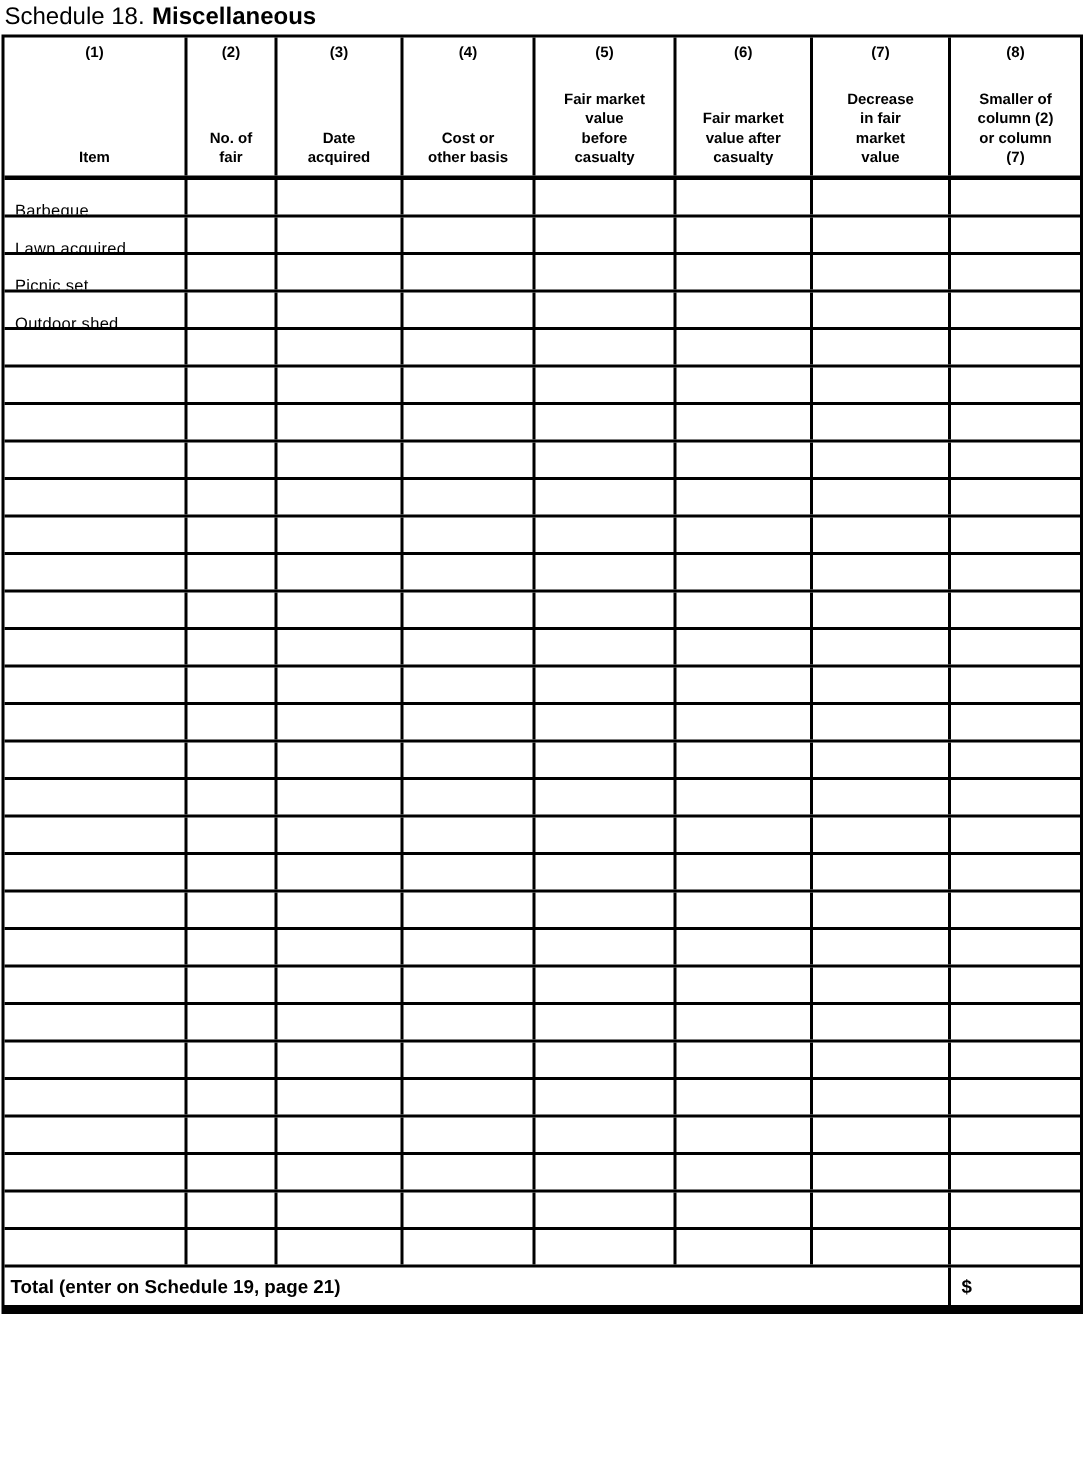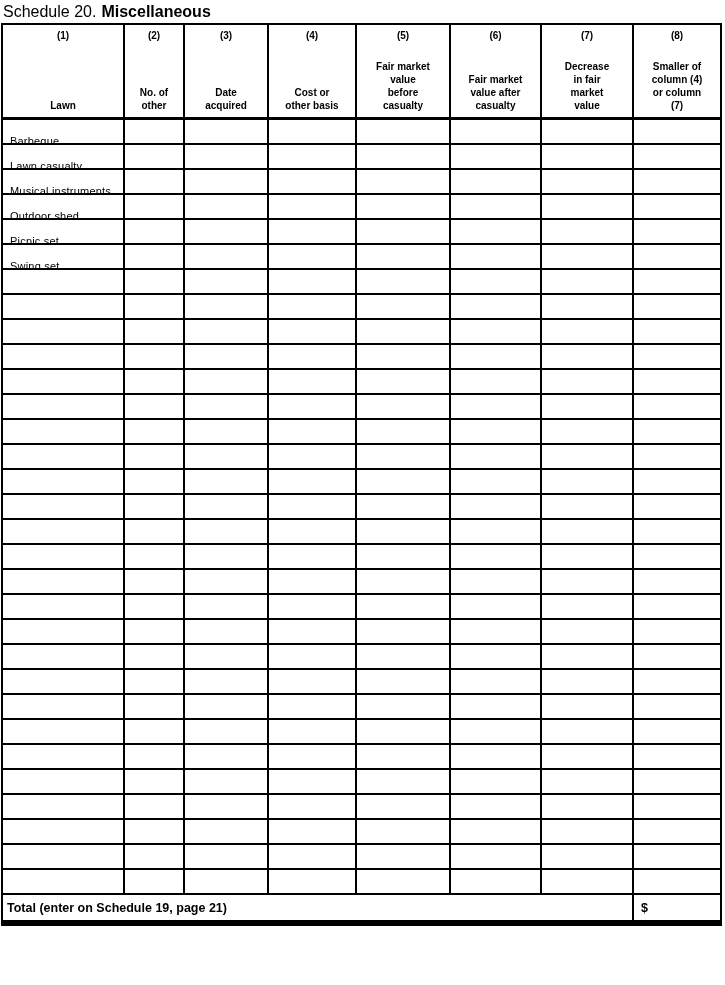--- a/index.html
+++ b/index.html
@@ -74,33 +74,33 @@
     flex: 1; display: flex; align-items: center;
     padding: 1px 0 0 7px;
   }
 </style>
 </head>
 <body>
 
 <div class="page">
 
   <div class="title">
-    <span class="sched-num">Schedule 20.</span><span class="sched-name">Miscellaneous</span>
+    <span class="sched-num">Schedule 18.</span><span class="sched-name">Miscellaneous</span>
   </div>
 
   <div class="sched-table">
     <div class="header-row" id="header-row">
         <div class="hcell c0">
           <div class="hnum">(1)</div>
-          <div class="hlabel">Lawn</div>
+          <div class="hlabel">Item</div>
         </div>
         <div class="hcell c1">
           <div class="hnum">(2)</div>
           <div class="hlabel">No. of
-other</div>
+fair</div>
         </div>
         <div class="hcell c2">
           <div class="hnum">(3)</div>
           <div class="hlabel">Date
 acquired</div>
         </div>
         <div class="hcell c3">
           <div class="hnum">(4)</div>
           <div class="hlabel">Cost or
 other basis</div>
@@ -121,65 +121,41 @@
         <div class="hcell c6">
           <div class="hnum">(7)</div>
           <div class="hlabel">Decrease
 in fair
 market
 value</div>
         </div>
         <div class="hcell c7">
           <div class="hnum">(8)</div>
           <div class="hlabel">Smaller of
-column (4)
+column (2)
 or column
 (7)</div>
         </div>
       </div>
     <div id="rows-container">
         <div class="row">
           <div class="cell c0 item-cell">
             <span>Barbeque</span>
           </div>
           <div class="cell c1"></div>
           <div class="cell c2"></div>
           <div class="cell c3"></div>
           <div class="cell c4"></div>
           <div class="cell c5"></div>
           <div class="cell c6"></div>
           <div class="cell c7"></div>
         </div>
         <div class="row">
           <div class="cell c0 item-cell">
-            <span>Lawn casualty</span>
-          </div>
-          <div class="cell c1"></div>
-          <div class="cell c2"></div>
-          <div class="cell c3"></div>
-          <div class="cell c4"></div>
-          <div class="cell c5"></div>
-          <div class="cell c6"></div>
-          <div class="cell c7"></div>
-        </div>
-        <div class="row">
-          <div class="cell c0 item-cell">
-            <span>Musical instruments</span>
-          </div>
-          <div class="cell c1"></div>
-          <div class="cell c2"></div>
-          <div class="cell c3"></div>
-          <div class="cell c4"></div>
-          <div class="cell c5"></div>
-          <div class="cell c6"></div>
-          <div class="cell c7"></div>
-        </div>
-        <div class="row">
-          <div class="cell c0 item-cell">
-            <span>Outdoor shed</span>
+            <span>Lawn acquired</span>
           </div>
           <div class="cell c1"></div>
           <div class="cell c2"></div>
           <div class="cell c3"></div>
           <div class="cell c4"></div>
           <div class="cell c5"></div>
           <div class="cell c6"></div>
           <div class="cell c7"></div>
         </div>
         <div class="row">
@@ -189,21 +165,21 @@
           <div class="cell c1"></div>
           <div class="cell c2"></div>
           <div class="cell c3"></div>
           <div class="cell c4"></div>
           <div class="cell c5"></div>
           <div class="cell c6"></div>
           <div class="cell c7"></div>
         </div>
         <div class="row">
           <div class="cell c0 item-cell">
-            <span>Swing set</span>
+            <span>Outdoor shed</span>
           </div>
           <div class="cell c1"></div>
           <div class="cell c2"></div>
           <div class="cell c3"></div>
           <div class="cell c4"></div>
           <div class="cell c5"></div>
           <div class="cell c6"></div>
           <div class="cell c7"></div>
         </div>
         <div class="row">

